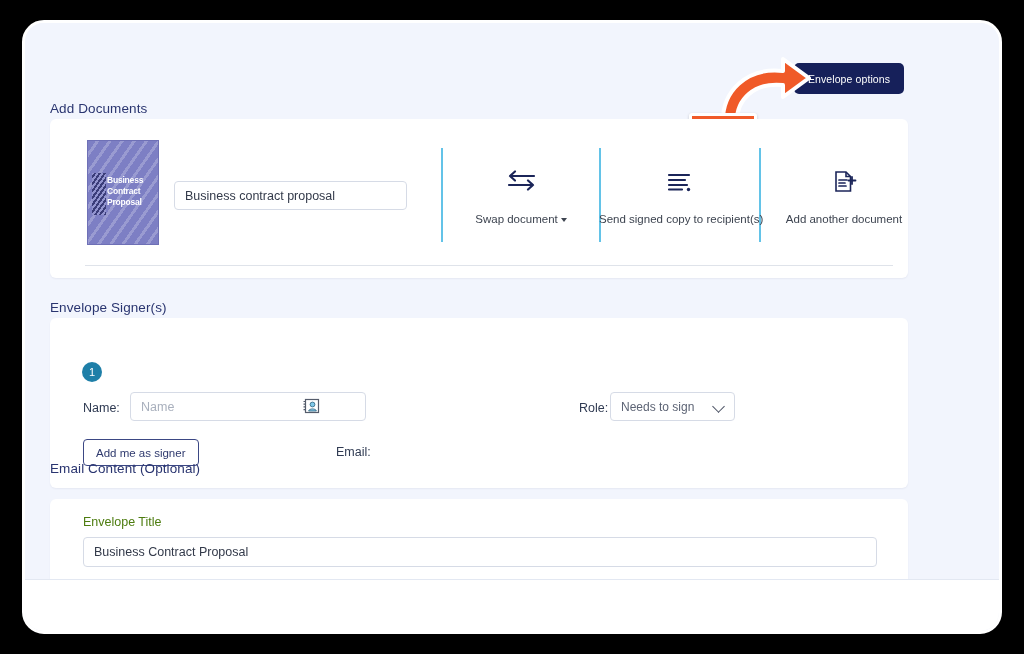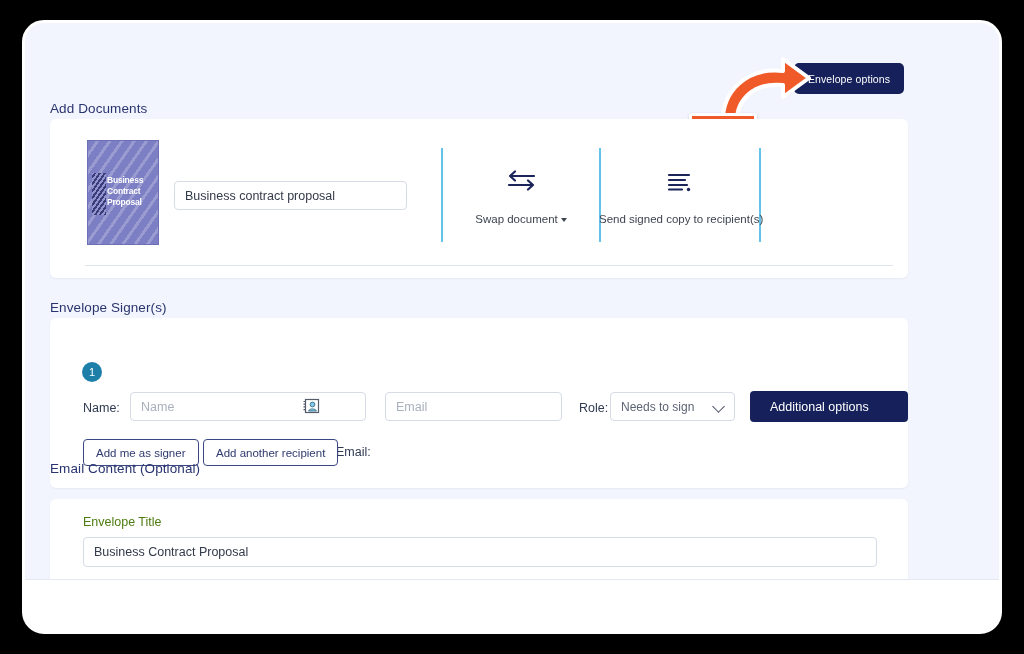--- a/index.html
+++ b/index.html
@@ -439,20 +439,31 @@
       <div class="doc-action" id="action-send-copy">
         <span class="icon-wrap">
           <svg width="28" height="24" viewBox="0 0 28 24">
             <path d="M 4 6 L 24 6 M 4 11 L 20 11 M 4 16 L 22 16 M 4 20.5 L 17 20.5" fill="none" stroke="#1b2559" stroke-width="2.2" stroke-linecap="round"></path>
             <circle cx="23.5" cy="20.5" r="1.7" fill="#1b2559"></circle>
           </svg>
         </span>
         <span class="action-label">Send signed copy to recipient(s)</span>
       </div>
 
+      <div class="doc-action" id="action-add-doc">
+        <span class="icon-wrap">
+          <svg width="26" height="26" viewBox="0 0 26 26">
+            <path d="M 5 3 L 15 3 L 19.5 7.5 L 19.5 22 L 5 22 Z" fill="none" stroke="#1b2559" stroke-width="1.6"></path>
+            <path d="M 15 3 L 15 7.5 L 19.5 7.5" fill="none" stroke="#1b2559" stroke-width="1.6"></path>
+            <path d="M 8 11 L 16 11 M 8 14 L 14 14 M 8 17 L 15 17" stroke="#1b2559" stroke-width="1.7" stroke-linecap="round"></path>
+            <path d="M 21 8 L 21 15 M 17.5 11.5 L 24.5 11.5" stroke="#1b2559" stroke-width="1.8" stroke-linecap="round"></path>
+          </svg>
+        </span>
+        <span class="action-label">Add another document</span>
+      </div>
 
       <div id="doc-bottom-rule"></div>
     </div>
 
     <div class="section-label" id="label-signers">Envelope Signer(s)</div>
 
     <div class="panel" id="panel-signers">
 
       <div id="signer-badge">1</div>
 
@@ -461,35 +472,30 @@
       <span id="contacts-icon">
         <svg width="18" height="16" viewBox="0 0 18 16">
           <rect x="3.5" y="1.5" width="13" height="13" fill="#ffffff" stroke="#555c6b" stroke-width="1.2"></rect>
           <path d="M 1.5 3.5 L 4 3.5 M 1.5 6.2 L 4 6.2 M 1.5 8.9 L 4 8.9 M 1.5 11.6 L 4 11.6" stroke="#555c6b" stroke-width="1.2"></path>
           <circle cx="10.5" cy="6.5" r="2.4" fill="#7fc8e8" stroke="#3a6e8a" stroke-width="0.9"></circle>
           <path d="M 6.6 13 C 7.2 10.2 13.8 10.2 14.4 13 Z" fill="#7fc8e8" stroke="#3a6e8a" stroke-width="0.9"></path>
         </svg>
       </span>
 
       <div class="field-label" id="label-email">Email:</div>
-      <input id="signer-email-input" type="text" placeholder="Email" style="">
 
       <div class="field-label" id="label-role">Role:</div>
       <div id="role-select">
         <span class="role-value">Needs to sign</span>
         <span class="chev" id="role-chevron"></span>
       </div>
 
-      <button id="additional-options-button">
-        <span>Additional options</span>
-      </button>
       <span class="chev" id="additional-options-chevron"></span>
 
       <button class="outline-button" id="btn-add-me-signer">Add me as signer</button>
-      <button class="outline-button" id="btn-add-another-recipient">Add another recipient</button>
     </div>
 
     <div class="section-label" id="label-email-content">Email Content (Optional)</div>
 
     <div class="panel" id="panel-email">
       <div id="envelope-title-label">Envelope Title</div>
       <input id="envelope-title-input" type="text" value="Business Contract Proposal" style="">
     </div>
 
   </div>

